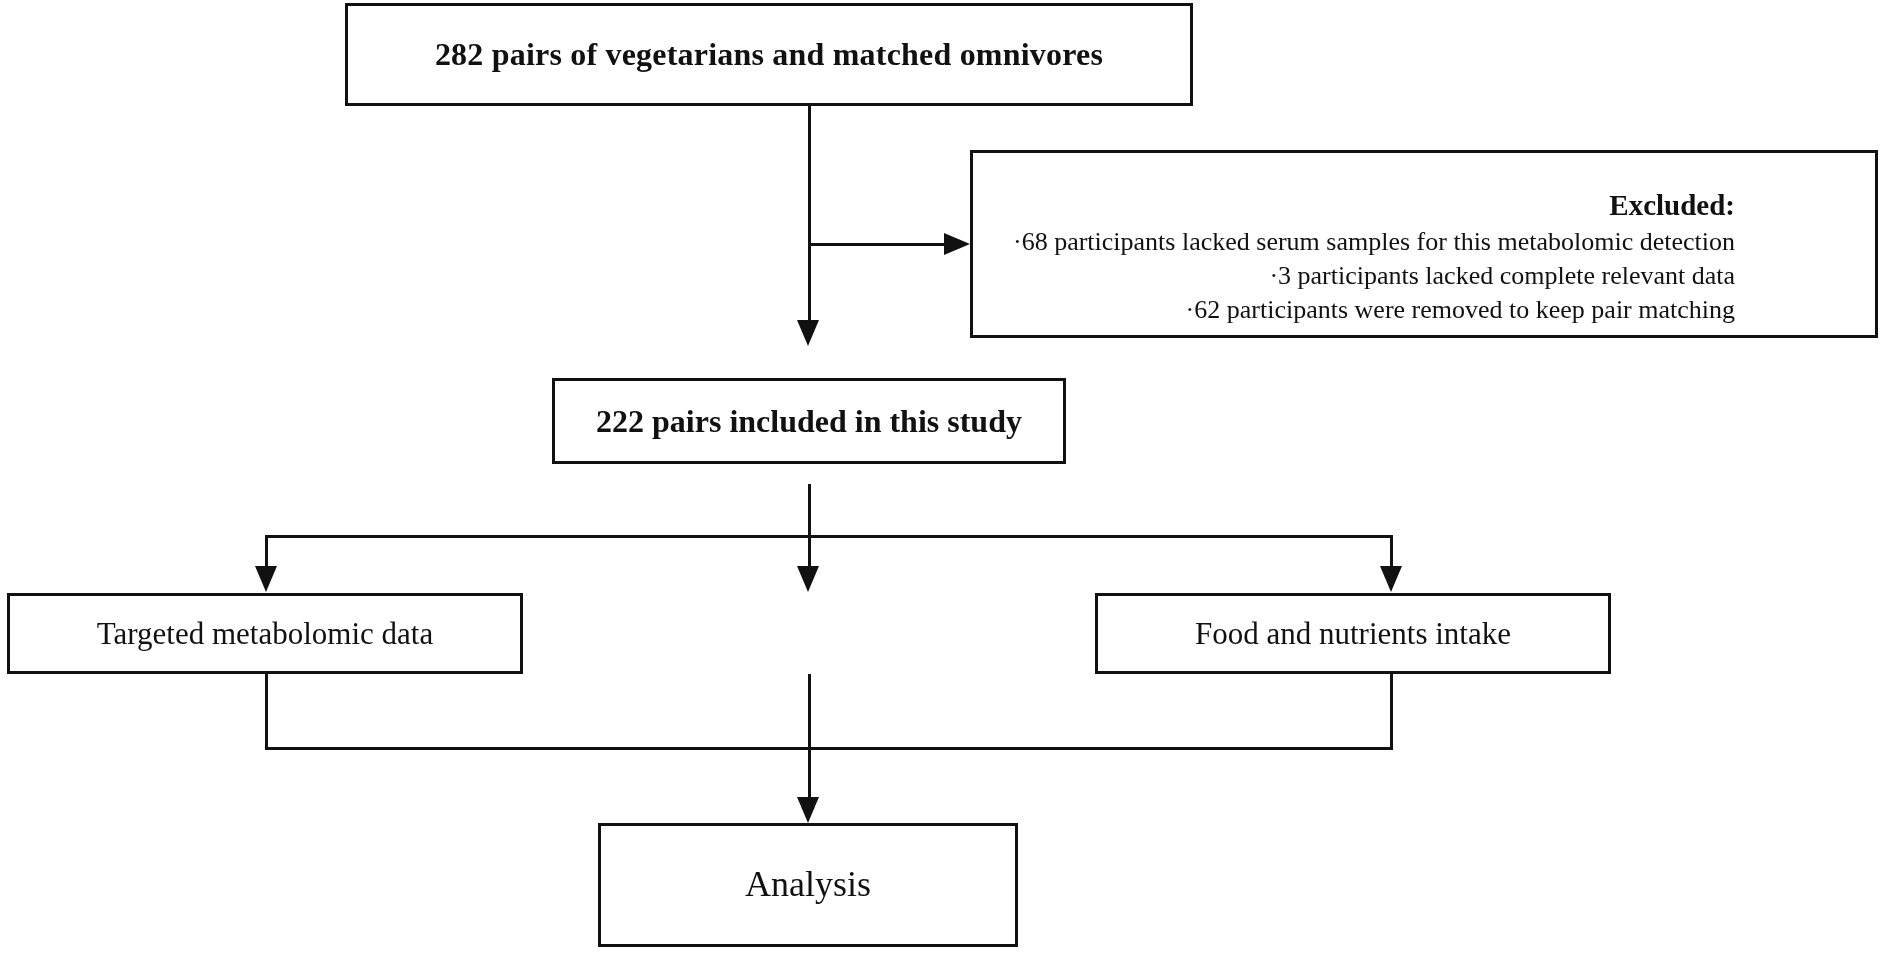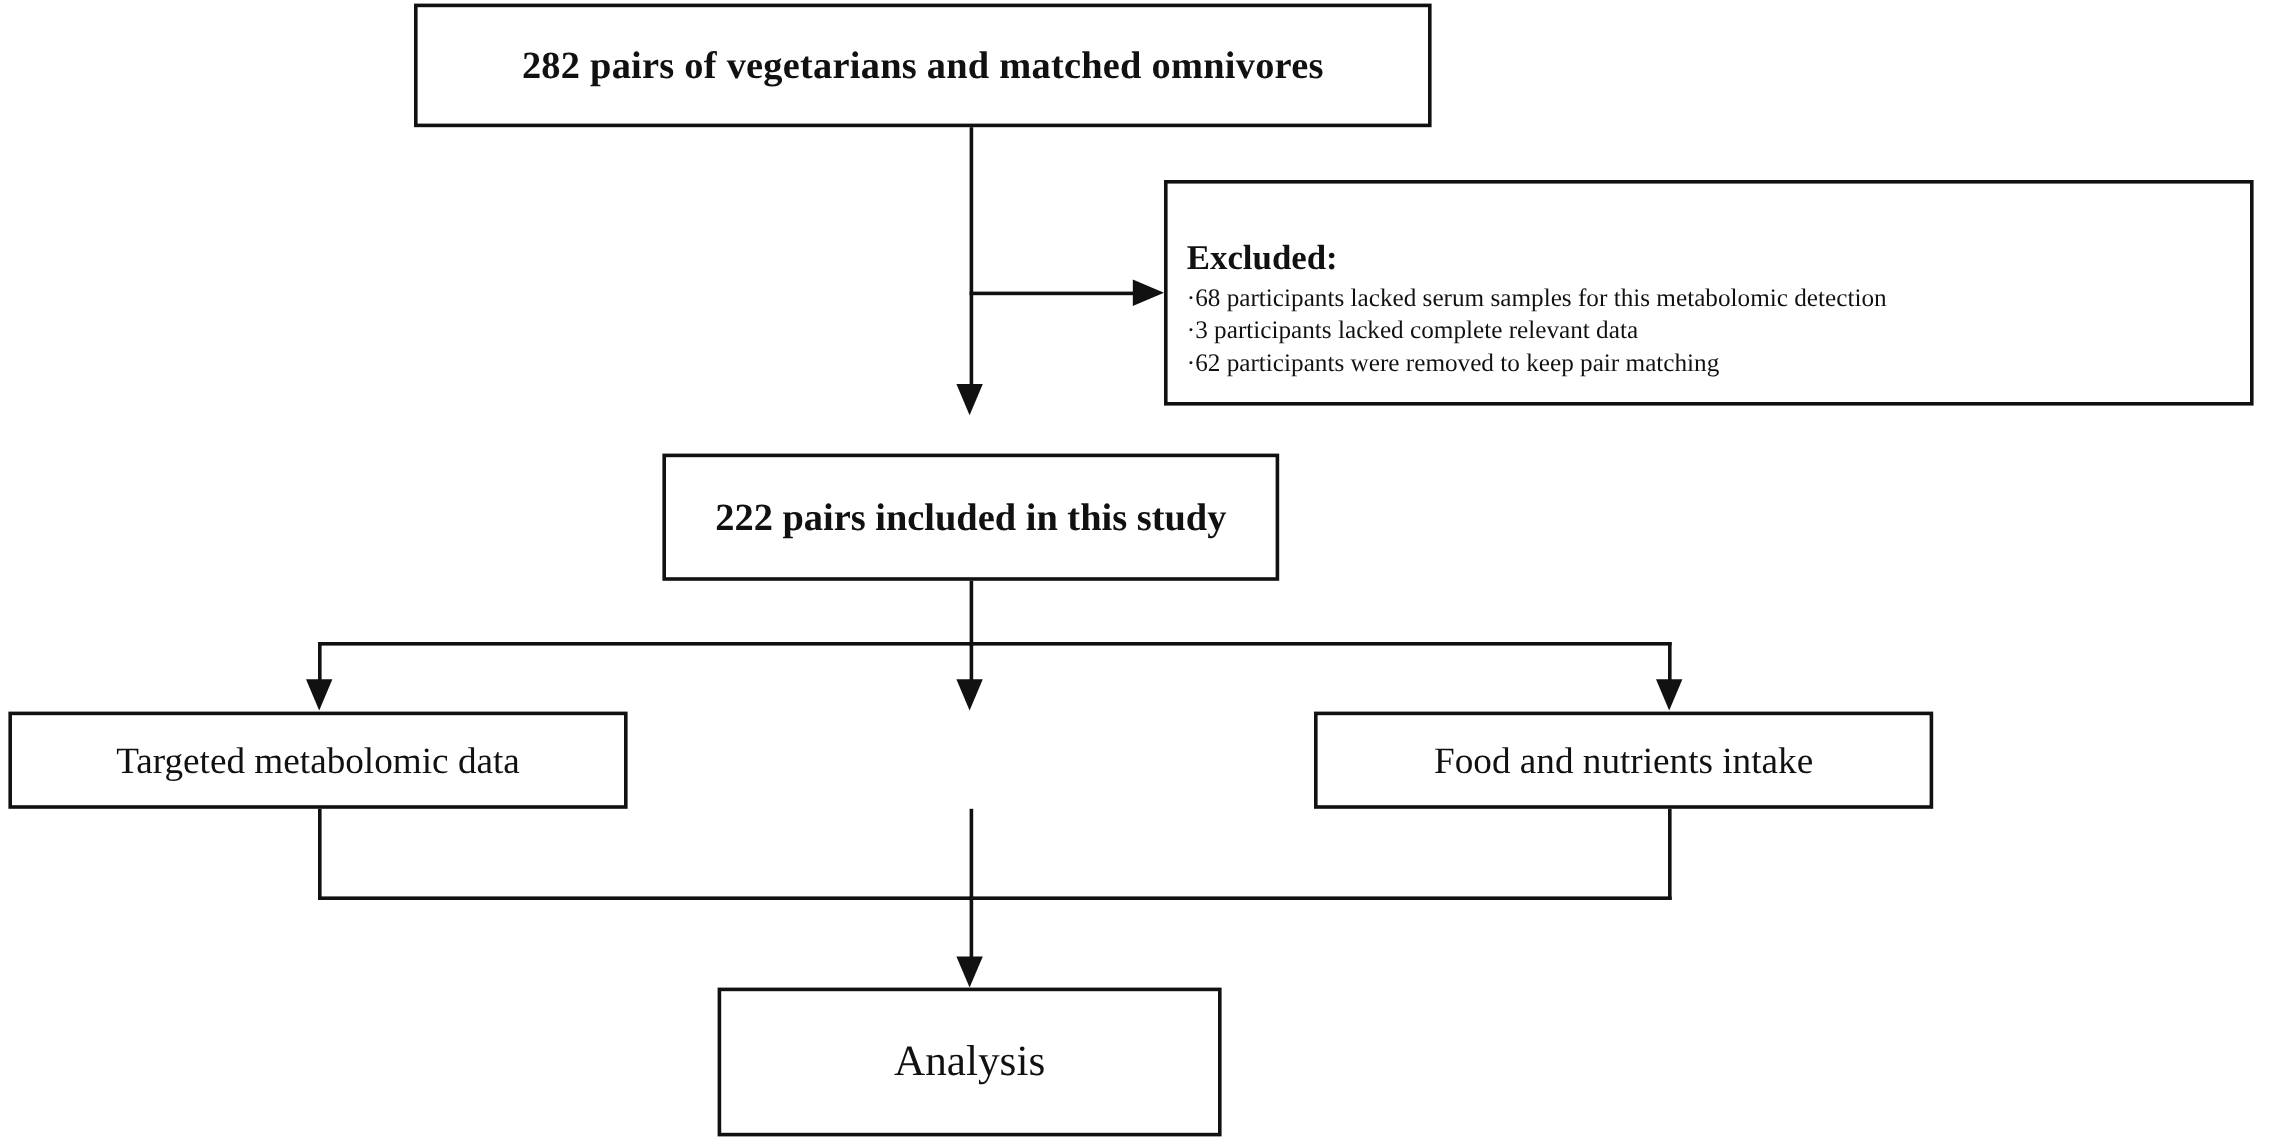--- a/index.html
+++ b/index.html
@@ -31,25 +31,25 @@
     white-space: nowrap;
   }
   .bold .node-text { font-weight: bold; }
 
   
   #node-cohort   { left: 345px; top: 3px;   width: 848px; height: 103px; }
   #node-cohort .node-text { font-size: 32px; letter-spacing: .2px; }
 
   #node-excluded { left: 970px; top: 150px; width: 908px; height: 188px;
                    justify-content: flex-start; align-items: center; }
-  #node-excluded .excl-body { padding-left: 16px; text-align: left; margin-top: 26px; }
+  #node-excluded .excl-body { padding-left: 40px; text-align: right; margin-top: 26px; }
   .excl-title { font-size: 29px; font-weight: bold; line-height: 1.30; }
-  .excl-line  { font-size: 21px; line-height: 1.30; white-space: nowrap; }
+  .excl-line  { font-size: 26px; line-height: 1.30; white-space: nowrap; }
 
-  #node-included { left: 552px; top: 378px; width: 514px; height: 106px; }
+  #node-included { left: 552px; top: 378px; width: 514px; height: 86px; }
   #node-included .node-text { font-size: 32px; }
 
   #node-metabolomic { left: 7px;    top: 593px; width: 516px; height: 81px; }
   #node-cardio      { left: 551px;  top: 593px; width: 516px; height: 81px; }
   #node-food        { left: 1095px; top: 593px; width: 516px; height: 81px; }
   #node-metabolomic .node-text,
   #node-cardio .node-text,
   #node-food .node-text { font-size: 31px; }
 
   #node-analysis { left: 598px; top: 823px; width: 420px; height: 124px; }

